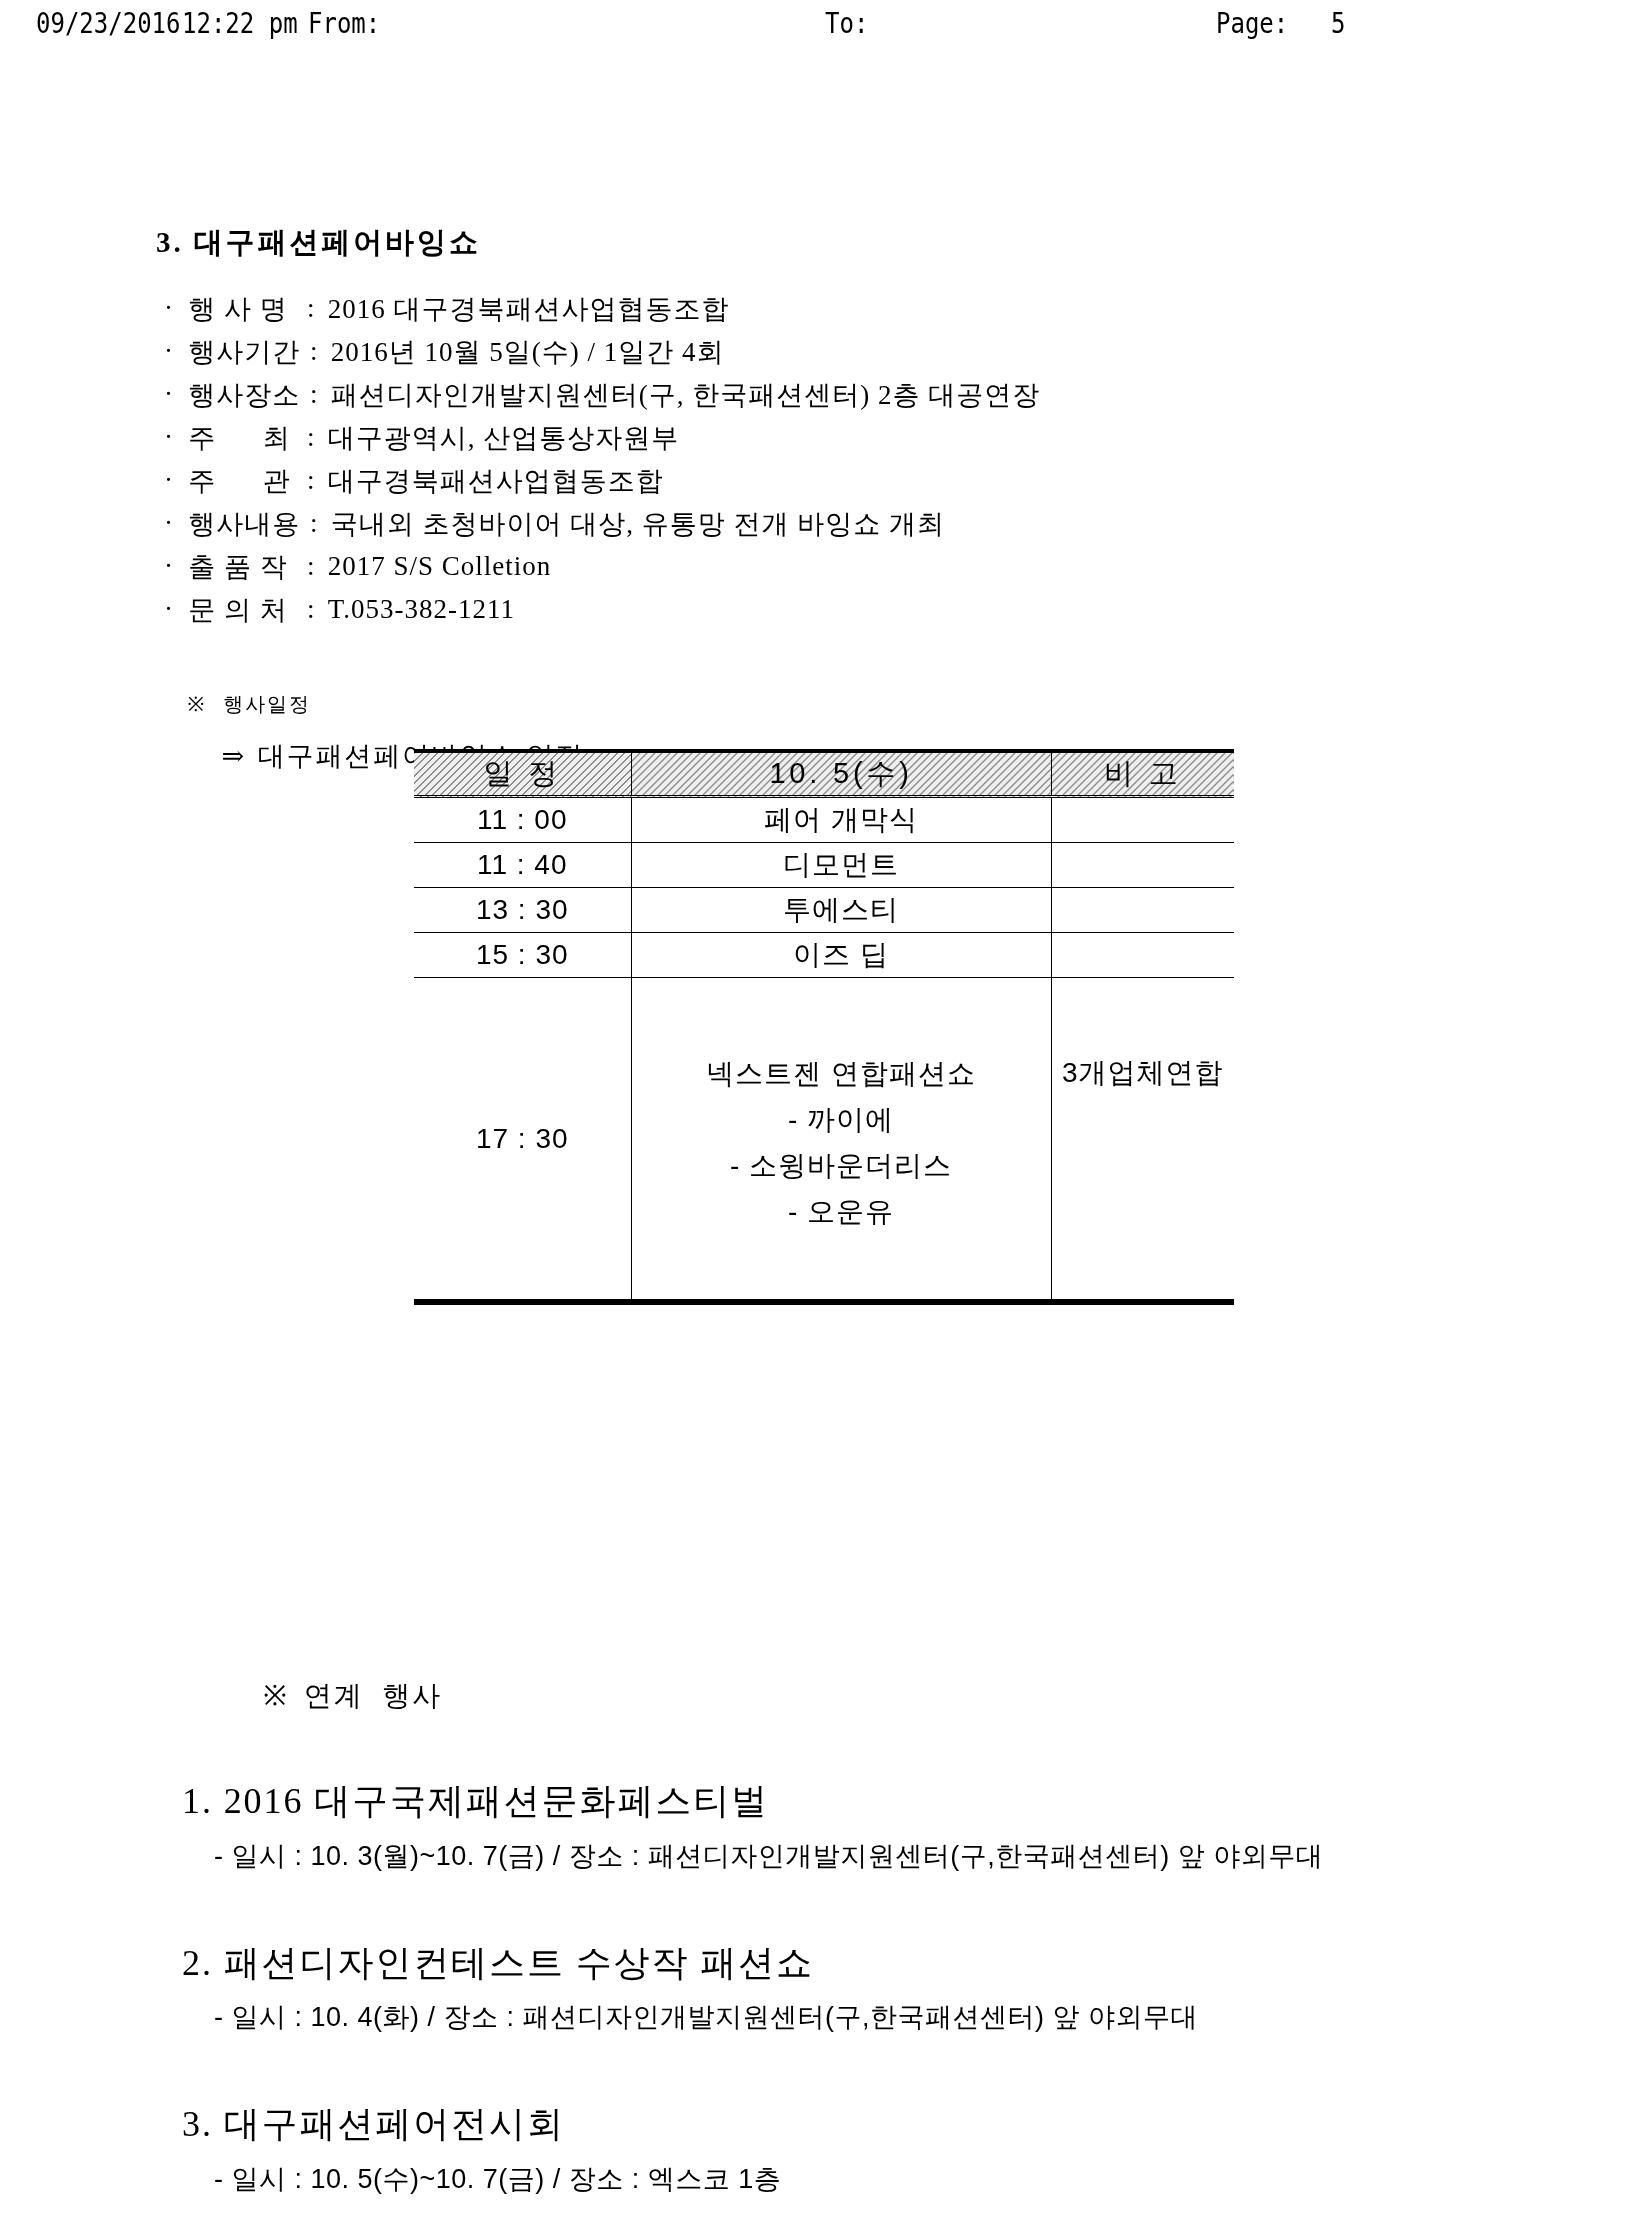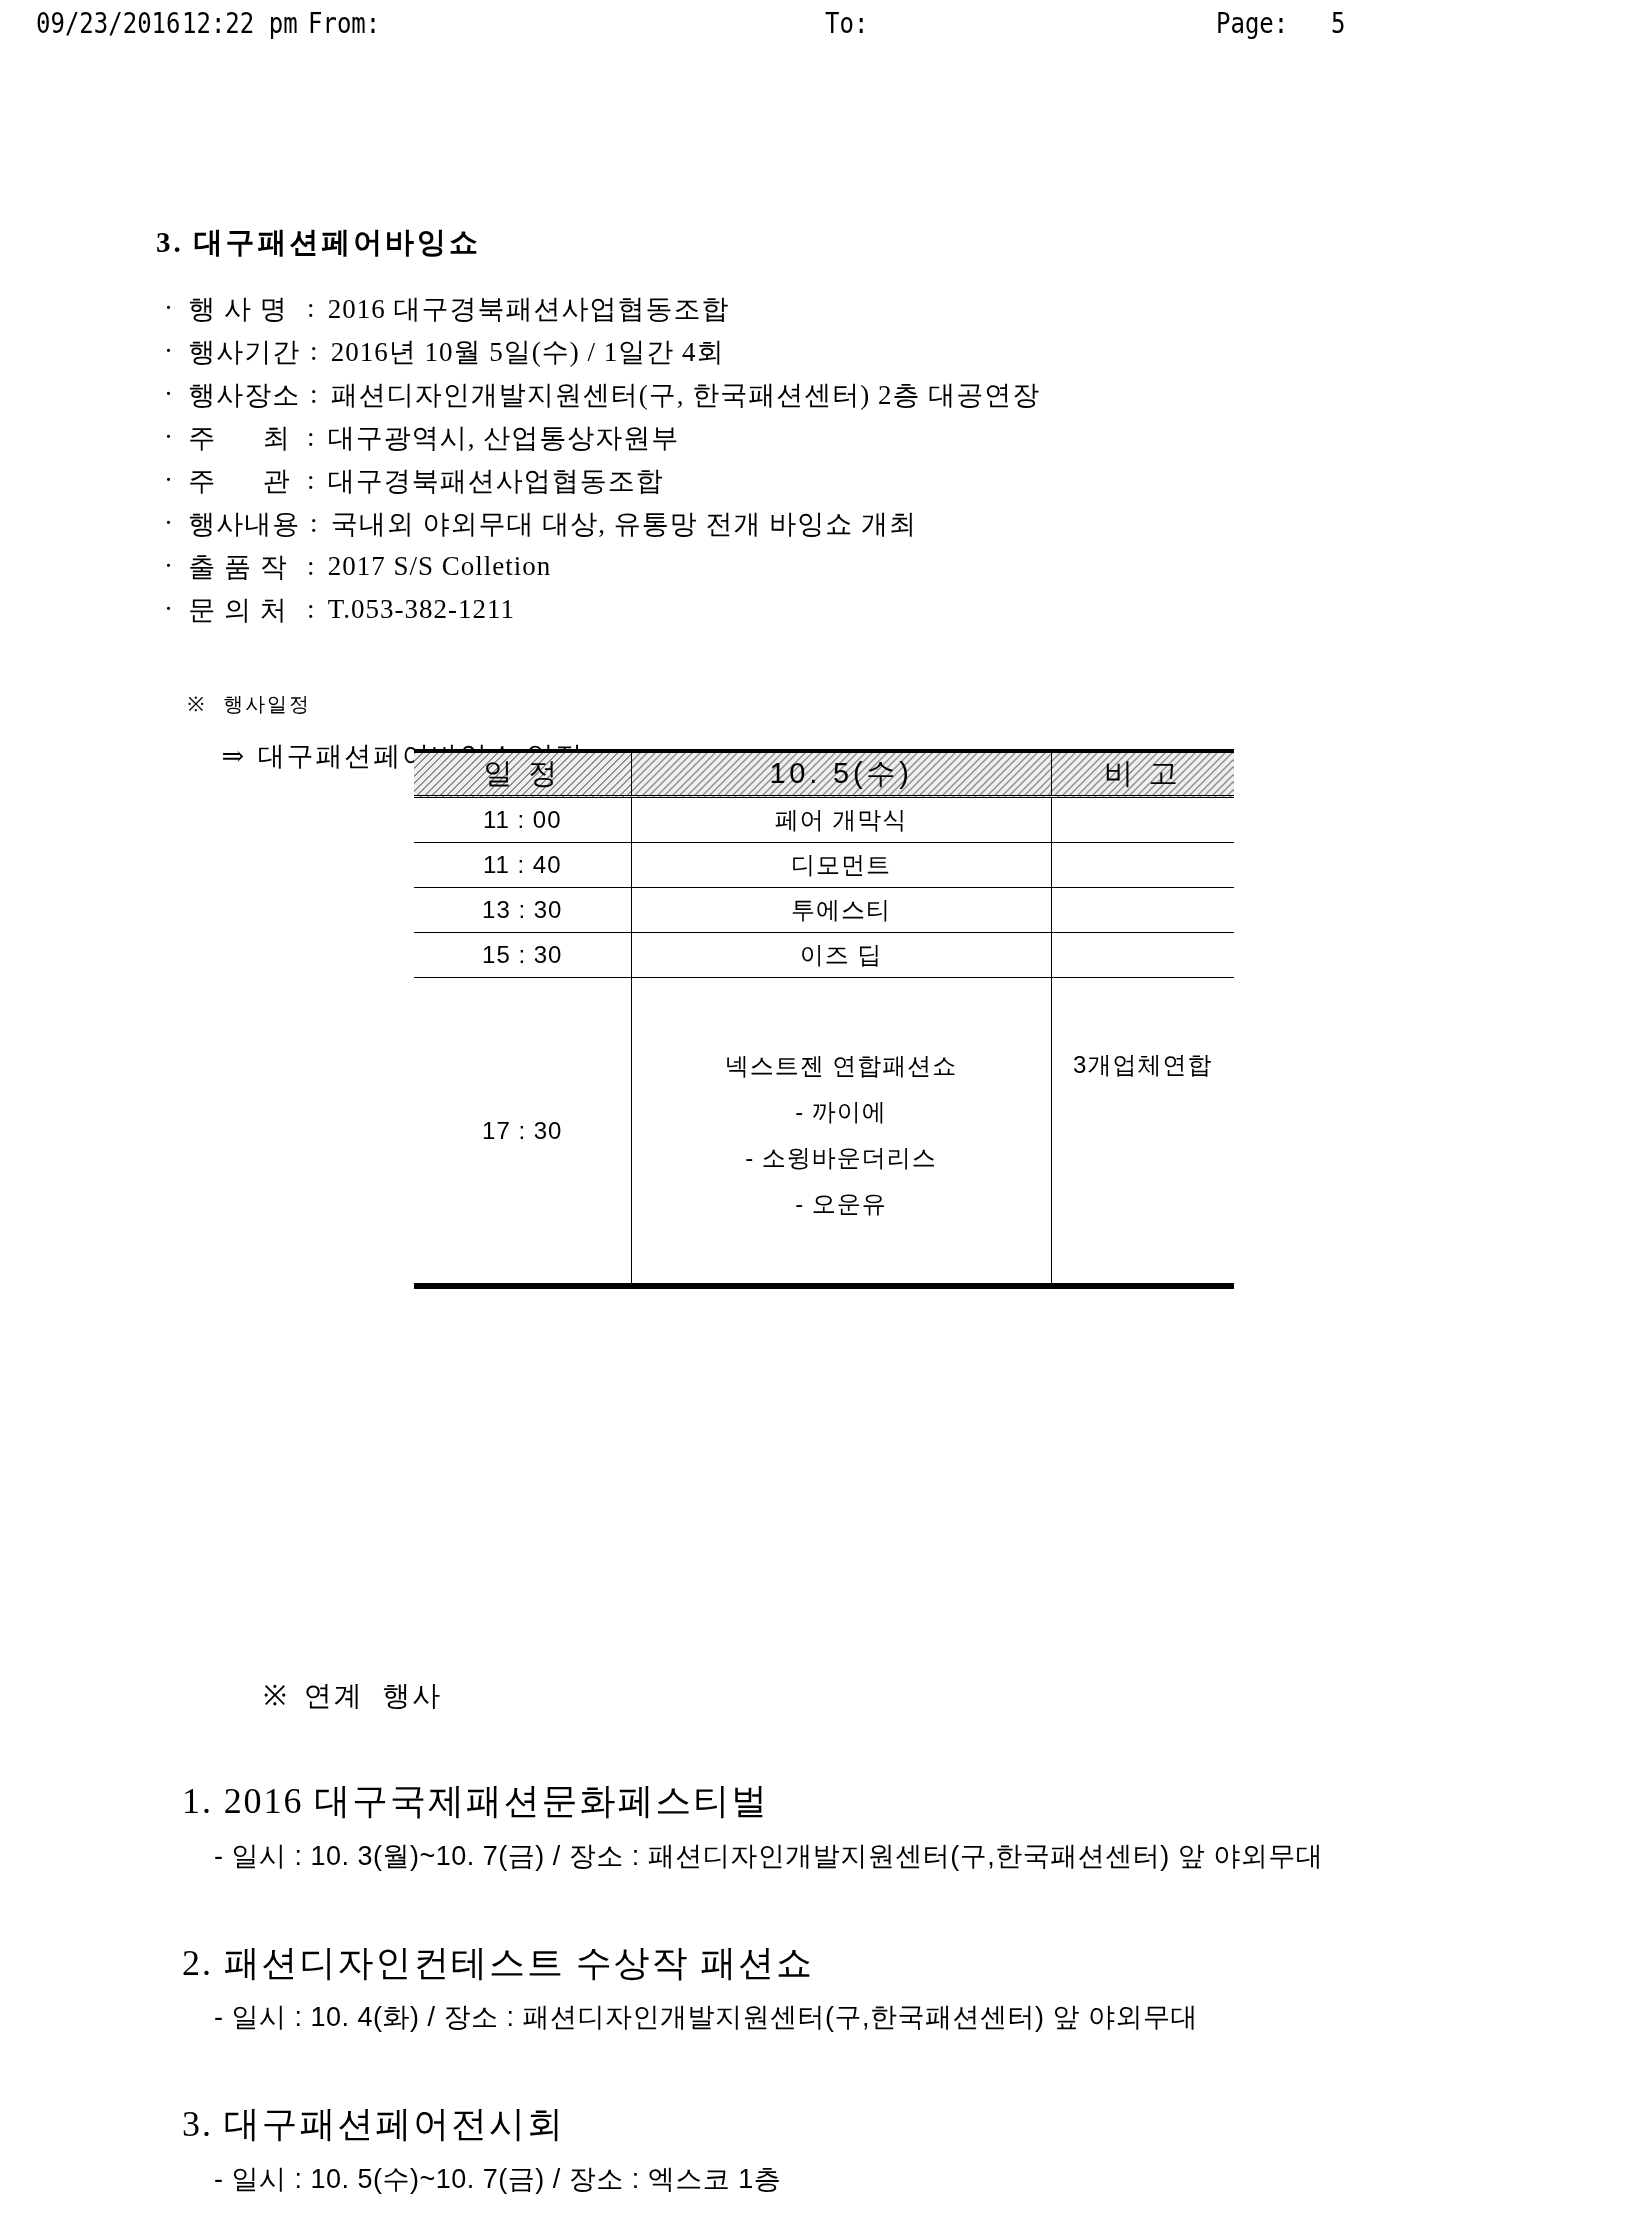--- a/index.html
+++ b/index.html
@@ -49,21 +49,21 @@
     border-collapse:collapse; table-layout:fixed; width:819px;
     font-family:"Liberation Sans","DejaVu Sans",sans-serif;
     border-top:4.8px solid #000; border-bottom:6.7px solid #000; }
   .sch-table th {
     height:40px; font-size:29px; font-weight:normal; letter-spacing:3.8px;
     background-color:#ededed;
     background-image:repeating-linear-gradient(135deg,#8d8d8d 0px,#8d8d8d 1.4px,#efefef 1.4px,#efefef 5.3px);
     border-bottom:3.8px double #000; text-align:center; vertical-align:middle;margin-left:20px;
   }
   .sch-table td {
-    height:42px; font-size:24px; text-align:center; vertical-align:middle;
+    height:42px; font-size:28px; text-align:center; vertical-align:middle;
     border-bottom:1.9px solid #000; letter-spacing:1px; white-space:pre;
   }
   .sch-table .c2 { border-left:1.9px solid #000; border-right:1.9px solid #000; }
   .sch-table tr.tall td { height:185px; border-bottom:none; padding:0; }
   .ev-lines { display:flex; flex-direction:column; justify-content:center; height:185px;margin-top:8px; }
   .ev-lines div { line-height:46px; }
   .note-lines { display:flex; flex-direction:row; justify-content:center; height:185px; }
   .note-lines div { line-height:53px; }
 
   
@@ -120,21 +120,21 @@
     <li>
       <span class="b-dot">·</span>
       <span class="b-label">주      관</span>
       <span class="b-colon">:</span>
       <span class="b-value">대구경북패션사업협동조합</span>
     </li>
     <li>
       <span class="b-dot">·</span>
       <span class="b-label">행사내용</span>
       <span class="b-colon">:</span>
-      <span class="b-value">국내외 야외무대 대상, 유통망 전개 바잉쇼 개최</span>
+      <span class="b-value">국내외 초청바이어 대상, 유통망 전개 바잉쇼 개최</span>
     </li>
     <li>
       <span class="b-dot">·</span>
       <span class="b-label">출 품 작</span>
       <span class="b-colon">:</span>
       <span class="b-value">2017 S/S Colletion</span>
     </li>
     <li>
       <span class="b-dot">·</span>
       <span class="b-label">문 의 처</span>

